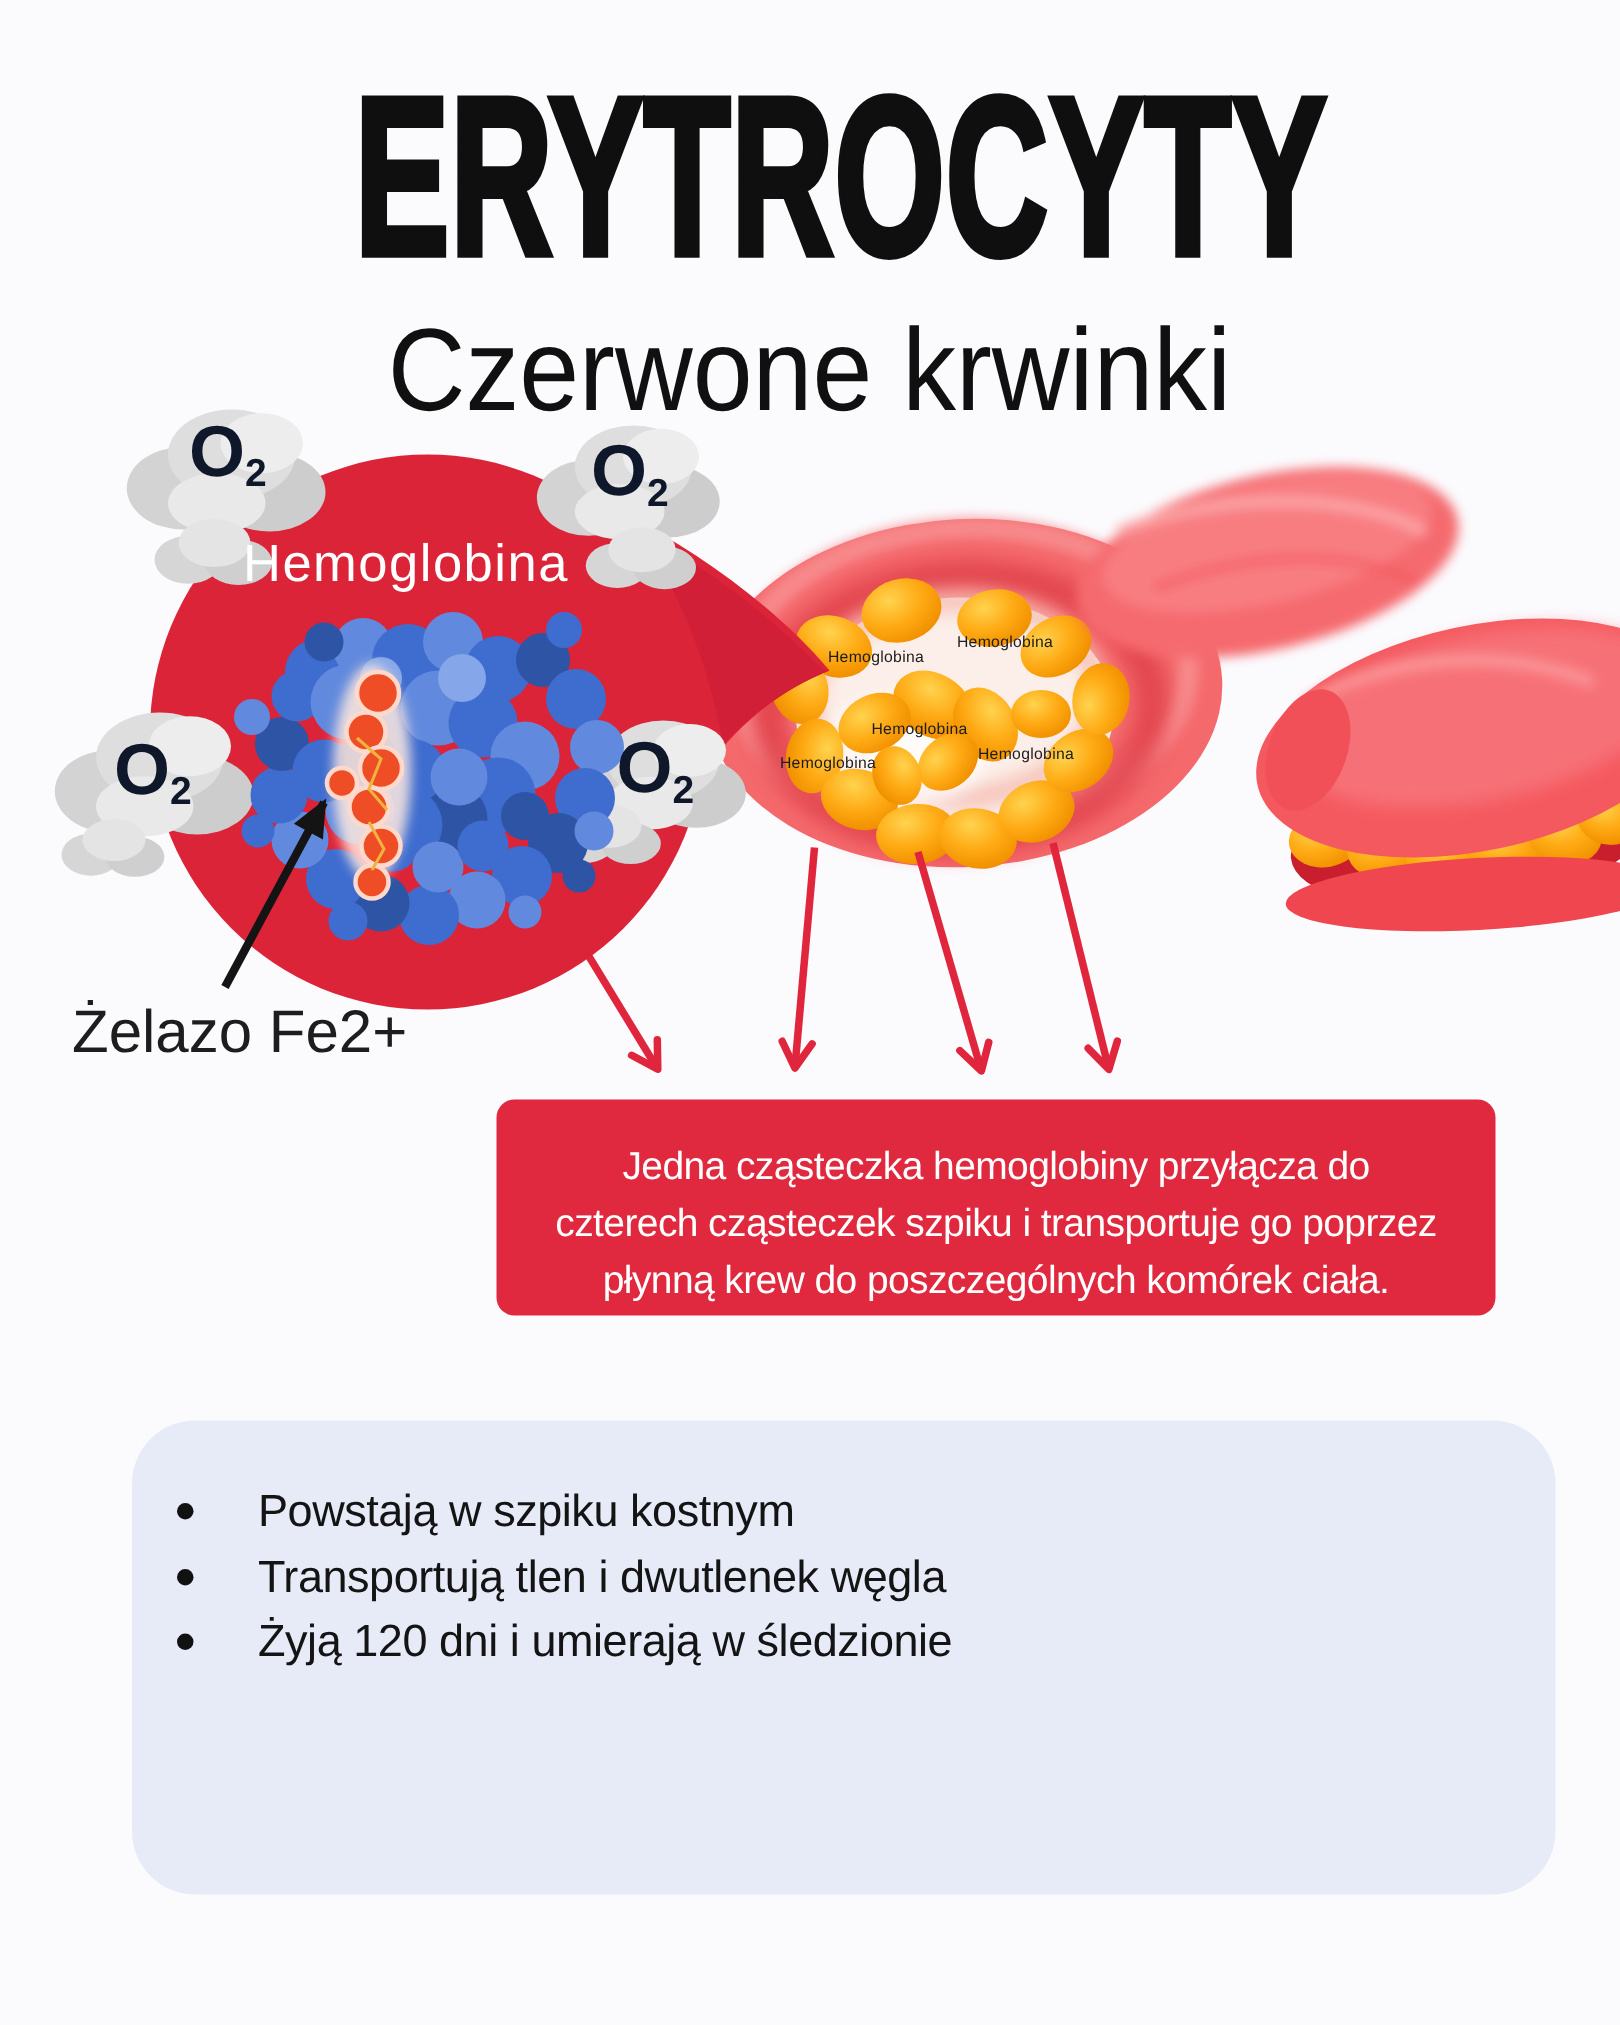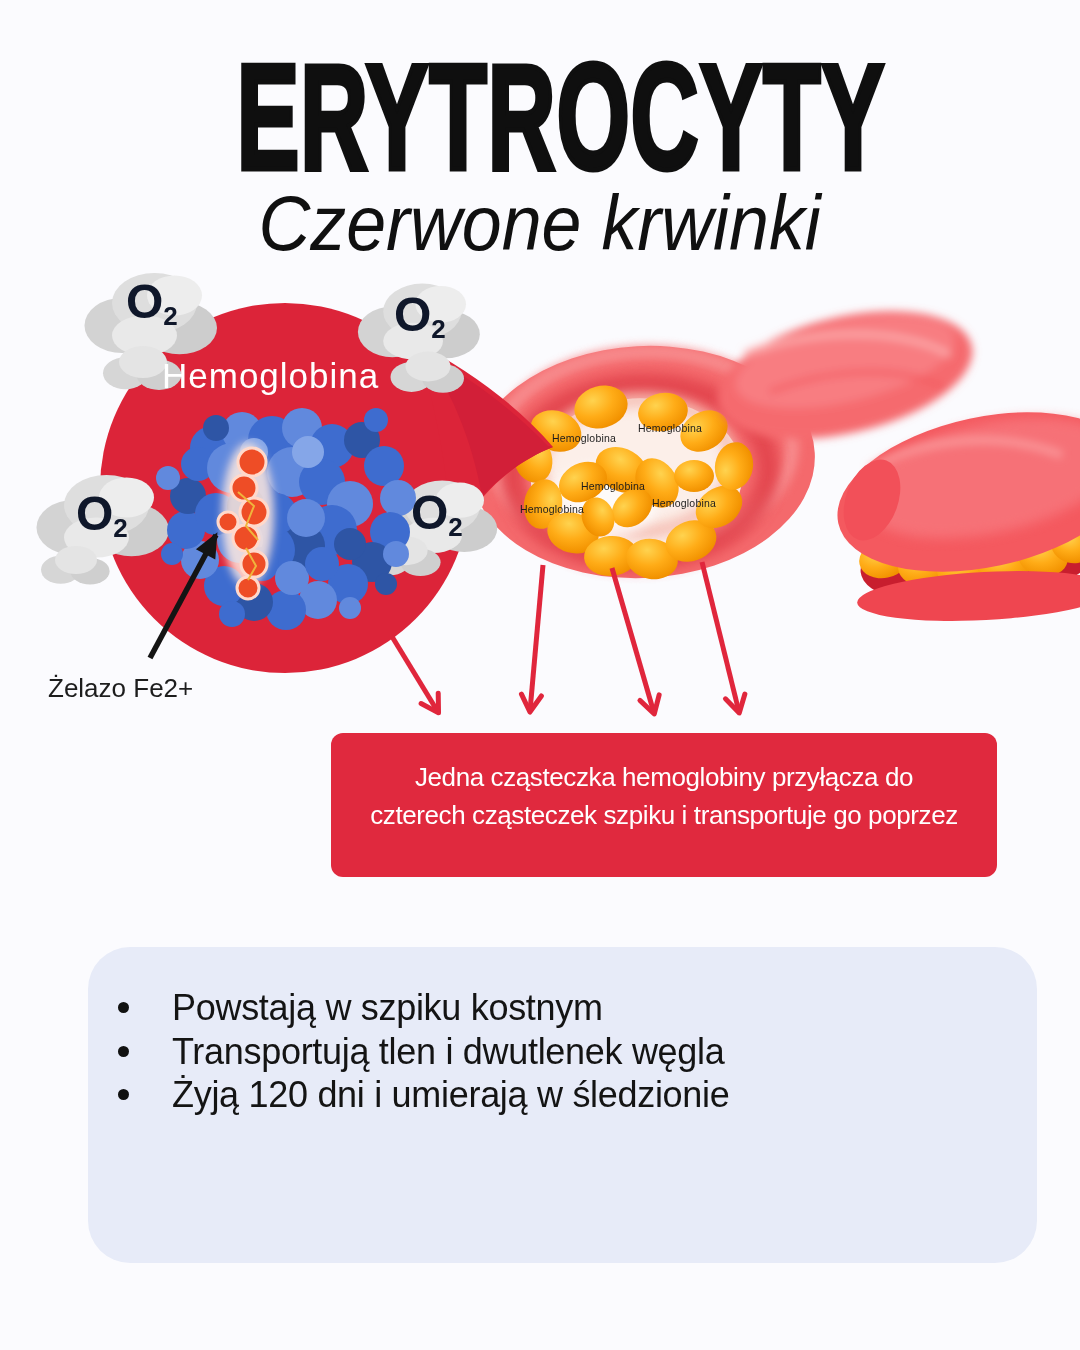--- a/index.html
+++ b/index.html
@@ -4,31 +4,31 @@
 <style>
   html,body{margin:0;padding:0;background:#fbfbfe;}
   .page{position:relative;width:1080px;height:1350px;overflow:hidden;
         font-family:"Liberation Sans","DejaVu Sans",sans-serif;background:#fbfbfe;}
 
   
   .title-wrap{position:absolute;top:42px;left:0;right:0;text-align:center;padding-left:42px;}
   .title{display:inline-block;font-size:150px;line-height:1;font-weight:700;
          letter-spacing:1px;color:#0f0f0f;-webkit-text-stroke:5px #0f0f0f;
          transform:scaleX(.63);transform-origin:50% 0;white-space:nowrap;}
-  .subtitle-wrap{position:absolute;top:184px;left:0;right:0;text-align:center;font-style:italic;}
+  .subtitle-wrap{position:absolute;top:207px;left:0;right:0;text-align:center;}
   .subtitle{display:inline-block;font-size:78px;line-height:1;font-weight:400;
             color:#101010;transform:scaleX(.92);transform-origin:50% 0;white-space:nowrap;}
 
   
   .art{position:absolute;left:0;top:0;width:1080px;height:1350px;}
 
   
   .bubble-label{position:absolute;left:162px;top:356px;font-size:35px;font-weight:400;
                 color:#ffffff;letter-spacing:1px;}
-  .iron-label{position:absolute;left:48px;top:666px;font-size:26px;line-height:44px;
+  .iron-label{position:absolute;left:48px;top:666px;font-size:40px;line-height:44px;
               color:#1d1d1d;}
   .o2{position:absolute;color:#0f172a;font-weight:700;white-space:nowrap;}
   .o2 .O{font-size:48px;line-height:1;}
   .o2 .sub{font-size:26px;display:inline-block;transform:translateY(7px);}
   .o2.c1{left:126px;top:278px;}
   .o2.c2{left:394px;top:291px;}
   .o2.c3{left:76px;top:490px;}
   .o2.c4{left:411px;top:489px;}
   .hb-tag{position:absolute;transform:translate(-50%,-50%);font-size:10.5px;
           color:#1c1c1c;letter-spacing:.2px;white-space:nowrap;}
@@ -37,21 +37,21 @@
   .callout{position:absolute;left:331px;top:733px;width:666px;height:144px;
            background:#e0293e;border-radius:12px;box-sizing:border-box;
            padding-top:25px;text-align:center;color:#ffffff;}
   .callout .line{font-size:26px;line-height:38px;letter-spacing:-.4px;white-space:nowrap;}
 
   
   .facts{position:absolute;left:88px;top:947px;width:949px;height:316px;
          background:#e7ebf8;border-radius:42px;box-sizing:border-box;
          padding:39px 24px 0 0;}
   .facts ul{margin:0;padding:0;list-style:none;}
-  .facts li{position:relative;padding-left:84px;font-size:36px;line-height:43.5px;
+  .facts li{position:relative;padding-left:84px;font-size:30px;line-height:43.5px;
             letter-spacing:-.3px;color:#141414;white-space:nowrap;}
   .facts li::before{content:"";position:absolute;left:30px;top:16px;width:11px;height:11px;
             border-radius:50%;background:#111;}
 </style>
 </head>
 <body>
 
 <div class="page">
 
   <div class="title-wrap">
@@ -280,20 +280,21 @@
 
   <div class="hb-tag" style="left:584px;top:438px">Hemoglobina</div>
   <div class="hb-tag" style="left:670px;top:428px">Hemoglobina</div>
   <div class="hb-tag" style="left:613px;top:486px">Hemoglobina</div>
   <div class="hb-tag" style="left:552px;top:509px">Hemoglobina</div>
   <div class="hb-tag" style="left:684px;top:503px">Hemoglobina</div>
 
   <div class="callout">
     <div class="line">Jedna cząsteczka hemoglobiny przyłącza do</div>
     <div class="line">czterech cząsteczek szpiku i transportuje go poprzez</div>
+    <div class="line">płynną krew do poszczególnych komórek ciała.</div>
   </div>
 
   <div class="facts">
     <ul>
       <li>Powstają w szpiku kostnym</li>
       <li>Transportują tlen i dwutlenek węgla</li>
       <li>Żyją 120 dni i umierają w śledzionie</li>
     </ul>
   </div>
 

